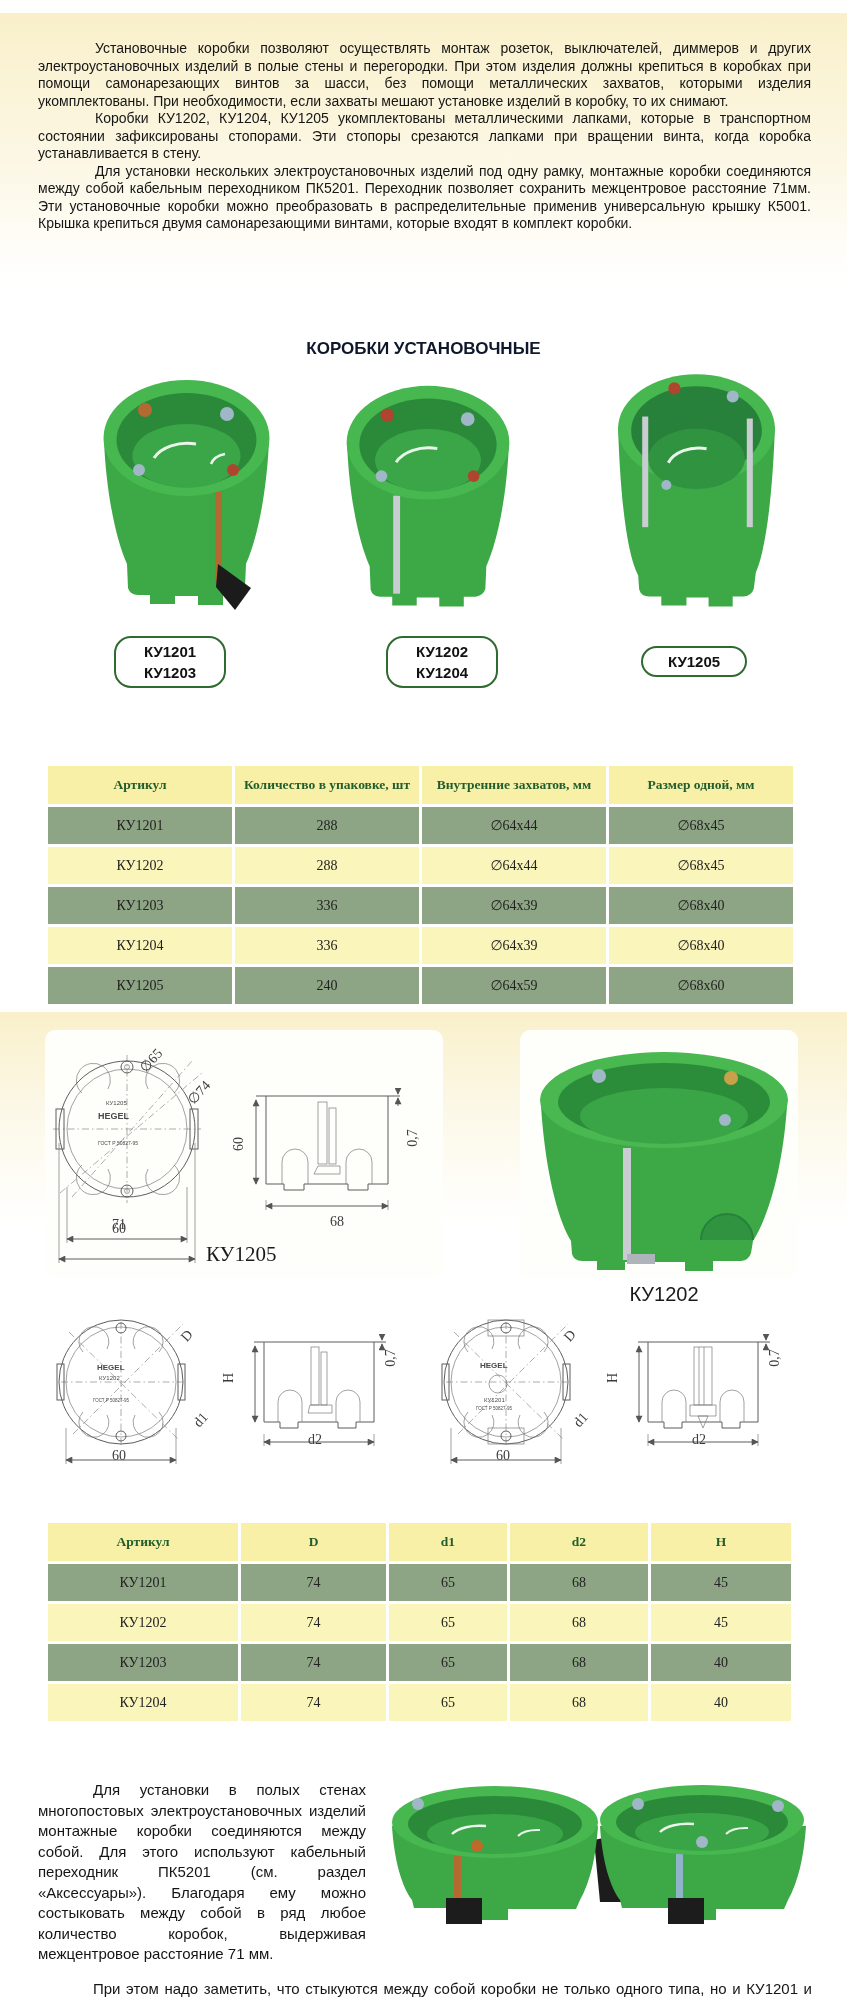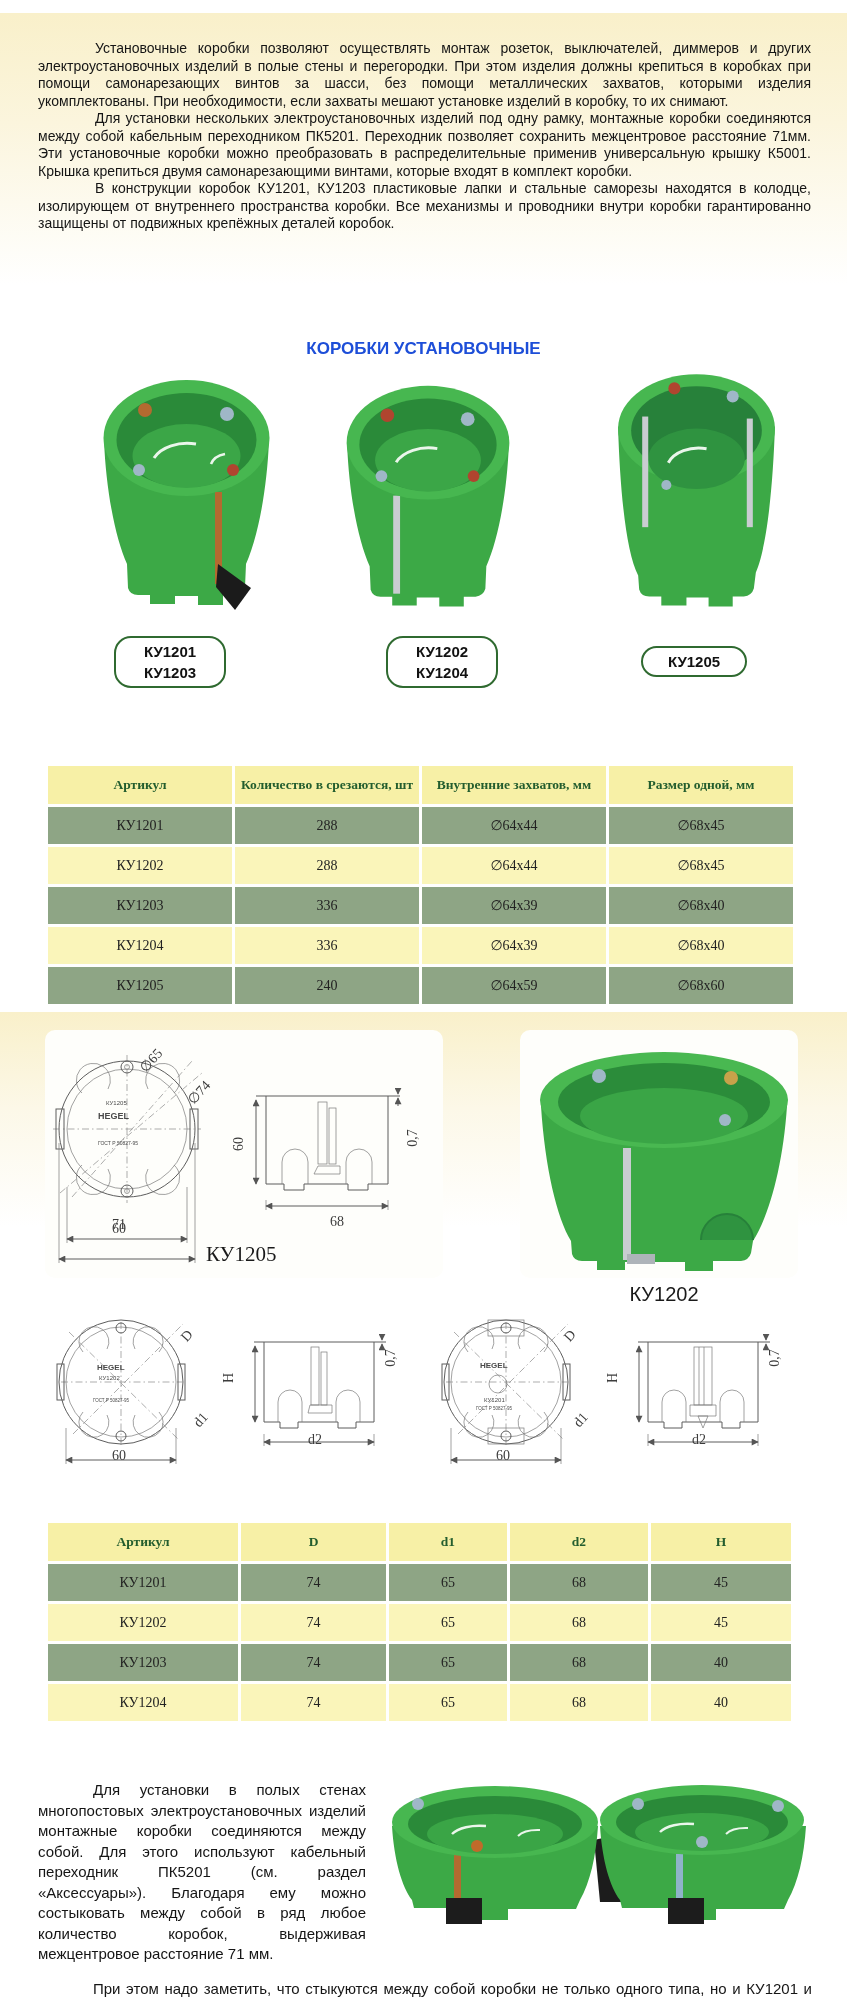--- a/index.html
+++ b/index.html
@@ -10,21 +10,21 @@
       background:linear-gradient(180deg,#F9F0CA 0%,#FBF5DD 40%,#FFFFFF 100%); }
   #band-mid { top:1012px; height:215px;
       background:linear-gradient(180deg,#F9F0CA 0%,#FCF8E8 45%,#FFFFFF 100%); }
   .panel { position:absolute; background:#FEFEFB; border-radius:10px; }
 
   .intro { position:absolute; left:38px; top:40px; width:773px; font-size:14px;
            line-height:17.5px; text-align:justify; color:#151515; }
   .intro p { margin:0; text-indent:57px; }
 
   .section-title { position:absolute; left:0; top:339px; width:847px; text-align:center;
-           font-size:17px; font-weight:bold; color:#1d4ed8; }
+           font-size:17px; font-weight:bold; color:#0f172a; }
 
   .cup { position:absolute; }
   .pill { position:absolute; border:2px solid #2F6A30; border-radius:17px; background:#fff;
           text-align:center; font-weight:bold; font-size:15px; line-height:21px;
           color:#121212; padding:3px 0; }
 
   table.spec { position:absolute; border-collapse:separate; border-spacing:3px;font-family:Liberation Serif, serif; }
   table.spec th { background:#F7F0A6; color:#235D2E; font-size:13.5px; font-weight:bold;
           height:38px; padding:0 4px; }
   table.spec td { font-size:14px; color:#222; text-align:center; height:37px; padding:0; }
@@ -55,22 +55,22 @@
 
 <div id="page">
 
   <div class="band" id="band-top"></div>
   <div class="band" id="band-mid"></div>
   <div class="panel" style="left:45px;top:1030px;width:398px;height:248px;"></div>
   <div class="panel" style="left:520px;top:1030px;width:278px;height:248px;"></div>
 
   <div class="intro">
     <p>Установочные коробки позволяют осуществлять монтаж розеток, выключателей, диммеров и других электроустановочных изделий в полые стены и перегородки. При этом изделия должны крепиться в коробках при помощи самонарезающих винтов за шасси, без помощи металлических захватов, которыми изделия укомплектованы. При необходимости, если захваты мешают установке изделий в коробку, то их снимают.</p>
+    <p>Коробки КУ1202, КУ1204, КУ1205 укомплектованы металлическими лапками, которые в транспортном состоянии зафиксированы стопорами. Эти стопоры срезаются лапками при вращении винта, когда коробка устанавливается в стену.</p>
     <p>Для установки нескольких электроустановочных изделий под одну рамку, монтажные коробки соединяются между собой кабельным переходником ПК5201. Переходник позволяет сохранить межцентровое расстояние 71мм. Эти установочные коробки можно преобразовать в распределительные применив универсальную крышку К5001. Крышка крепиться двумя самонарезающими винтами, которые входят в комплект коробки.</p>
-    <p>В конструкции коробок КУ1201, КУ1203 пластиковые лапки и стальные саморезы находятся в колодце, изолирующем от внутреннего пространства коробки. Все механизмы и проводники внутри коробки гарантированно защищены от подвижных крепёжных деталей коробок.</p>
   </div>
 
   <div class="section-title">КОРОБКИ УСТАНОВОЧНЫЕ</div>
 
   <div class="cup" style="left:98px;top:372px;">
     <svg width="177" height="255" viewBox="0 0 175 255">
       <path d="M5,68 C7,118 16,165 28,192 L29,216 Q31,223 39,223 L51,223 L51,232 L76,232 L76,224 L99,224 L99,233 L124,233 L124,223 L136,223 Q144,222 146,215 L147,192 C159,165 168,118 170,68 Z" fill="#3CA946"></path>
       <rect x="116" y="120" width="7" height="92" fill="#B36A30"></rect>
       <path d="M119,192 L152,216 L136,238 L117,215 Z" fill="#1b1b1b"></path>
       <ellipse cx="87.5" cy="66" rx="83" ry="58" fill="#47B750"></ellipse>
@@ -128,21 +128,21 @@
   <table class="spec" style="left:45px;top:763px;">
     <colgroup>
         <col style="width:184px">
         <col style="width:184px">
         <col style="width:184px">
         <col style="width:184px">
       </colgroup>
     <tbody>
         <tr>
       <th>Артикул</th>
-      <th>Количество в срезаются, шт</th>
+      <th>Количество в упаковке, шт</th>
       <th>Внутренние захватов, мм</th>
       <th>Размер одной, мм</th>
     </tr>
     <tr class="g">
       <td>КУ1201</td>
       <td>288</td>
       <td>∅64x44</td>
       <td>∅68x45</td>
     </tr>
     <tr class="y">

